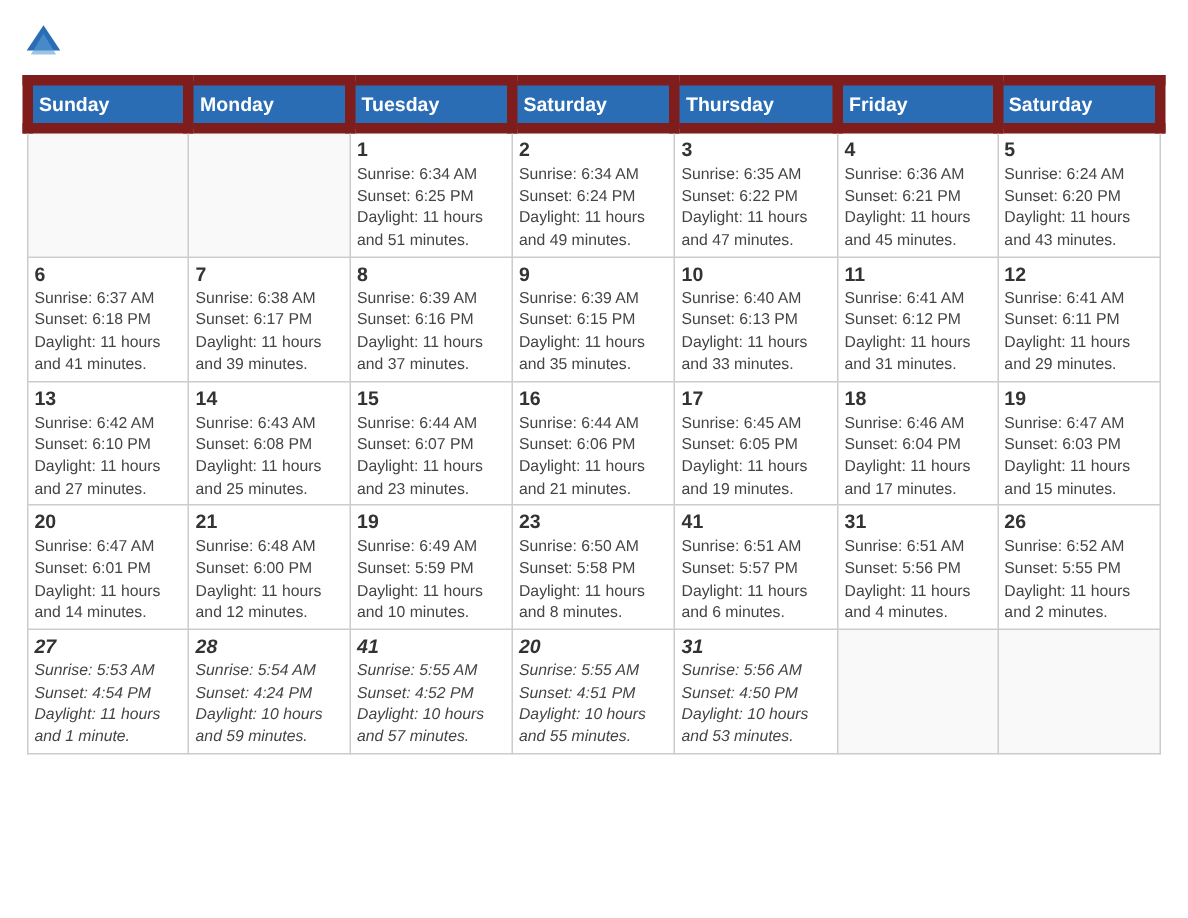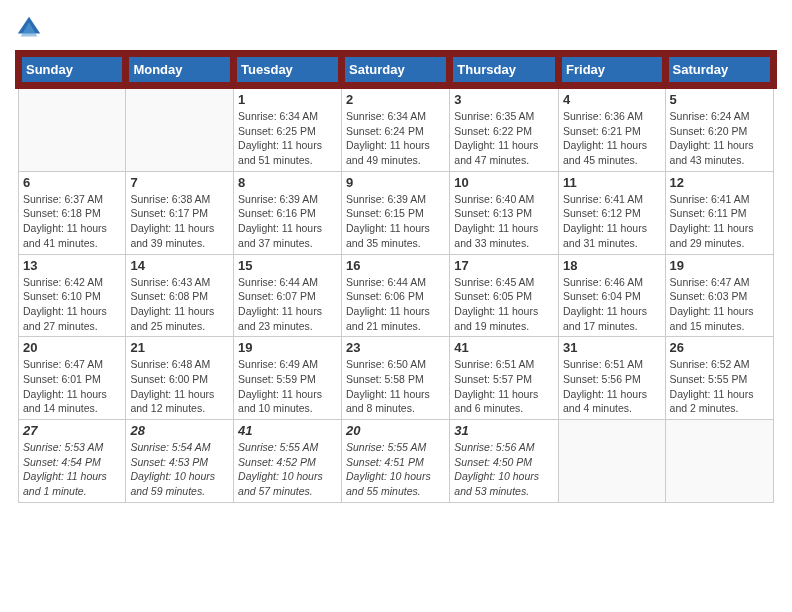--- a/index.html
+++ b/index.html
@@ -304,21 +304,21 @@
         <tr class="last-row">
           <td>
             <span class="day-num">27</span>
             <div class="day-info">Sunrise: 5:53 AM
 Sunset: 4:54 PM
 Daylight: 11 hours and 1 minute.</div>
           </td>
           <td>
             <span class="day-num">28</span>
             <div class="day-info">Sunrise: 5:54 AM
-Sunset: 4:53 PM
+Sunset: 4:24 PM
 Daylight: 10 hours and 59 minutes.</div>
           </td>
           <td>
             <span class="day-num">41</span>
             <div class="day-info">Sunrise: 5:55 AM
 Sunset: 4:52 PM
 Daylight: 10 hours and 57 minutes.</div>
           </td>
           <td>
             <span class="day-num">20</span>

